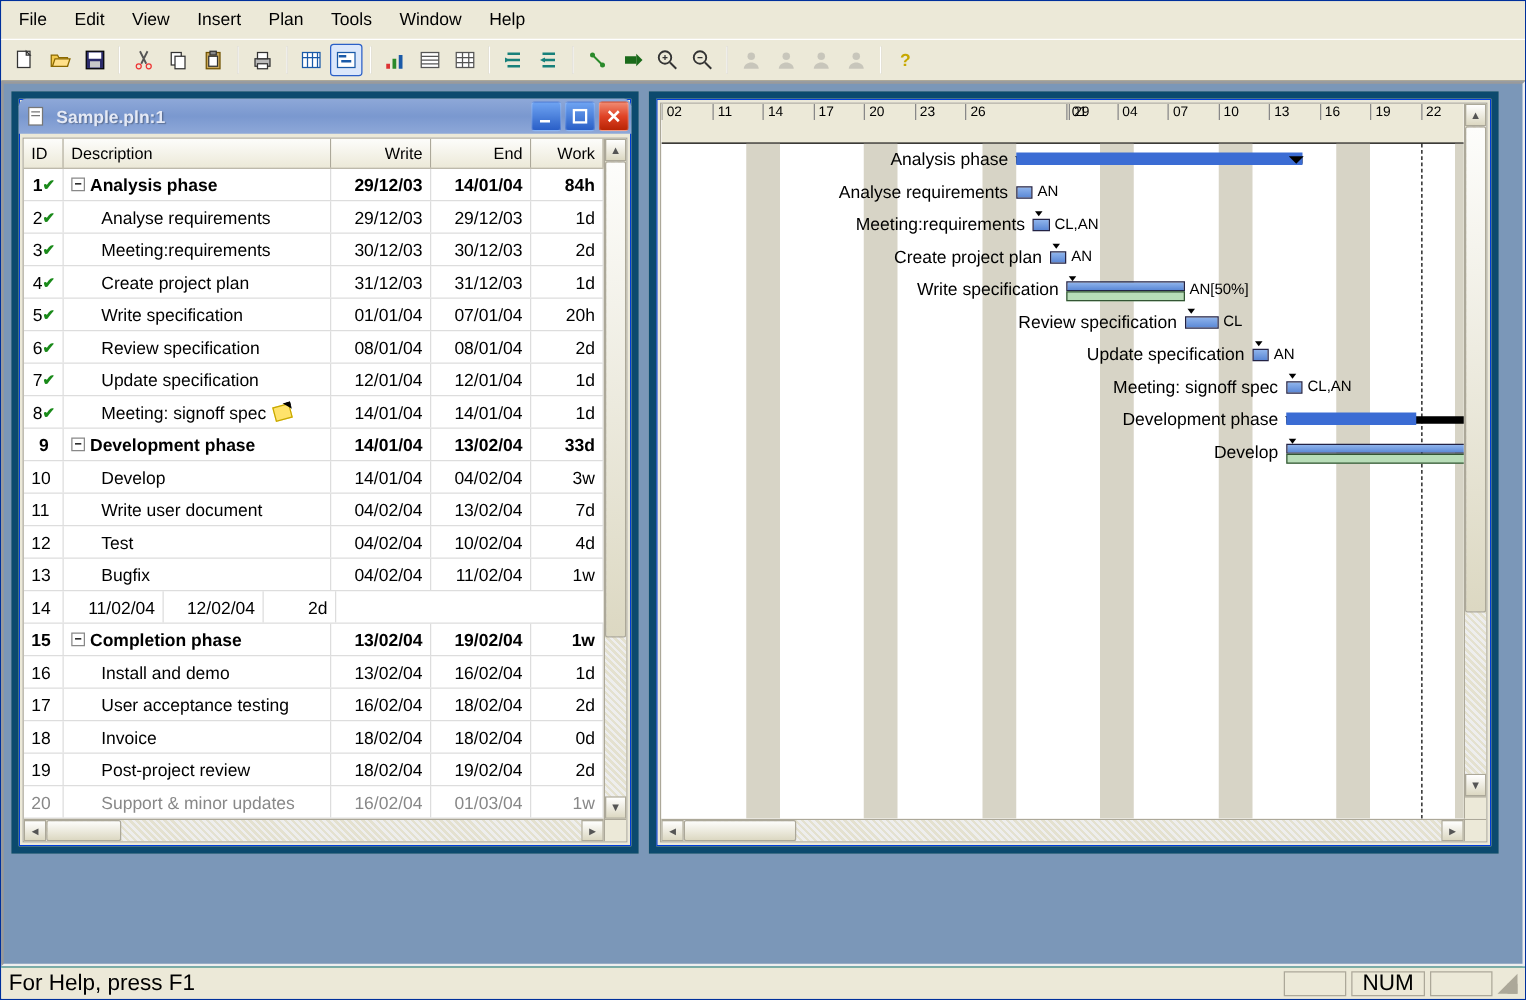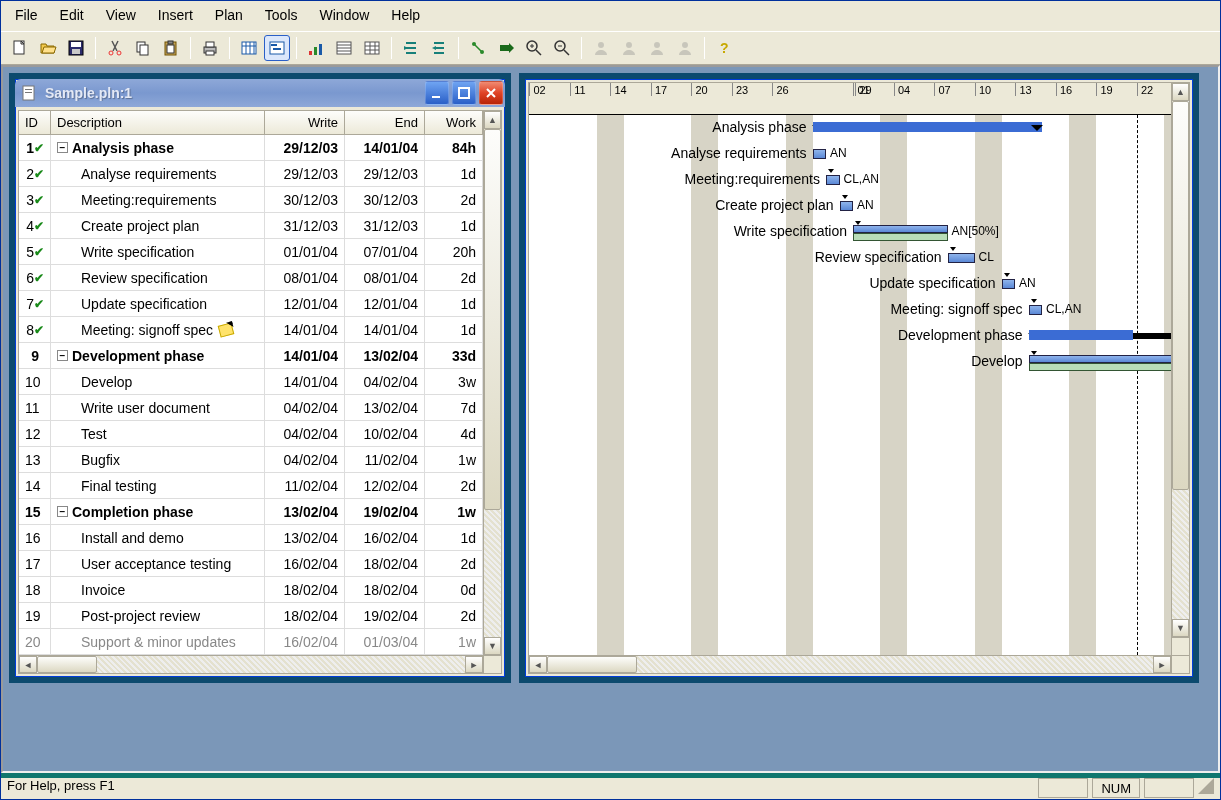--- a/index.html
+++ b/index.html
@@ -187,22 +187,22 @@
   .summary-bar::before, .summary-bar::after {
     content:""; position:absolute; top:0; width:0; height:0;
     border:6px solid transparent; border-top-color:#000;
   }
   .summary-bar::before { left:-1px; }
   .summary-bar::after  { right:-1px; }
   .summary-bar .prog { position:absolute; height:10px; top:-3px; background:#3b6cd4; }
   .link-arrow { position:absolute; width:0; height:0; border-top:4px solid #000; border-left:3px solid transparent; border-right:3px solid transparent; }
   
   .statusbar {
-    height:26px; background:#ece9d8; border-top:5px solid #0f766e;
-    display:flex; align-items:flex-start; font-size:13px; padding:0 6px; gap:4px;
+    height:26px; background:#ece9d8; border-top:1px solid #0f766e;
+    display:flex; align-items:center; font-size:18px; padding:0 6px; gap:4px;
   }
   .statusbar .pane { border:1px solid #aca899; padding:2px 8px; background:#ece9d8; height:20px; display:flex; align-items:center; }
   .statusbar .stretch { flex:1 1 auto; border:none; }
   .grip { margin-left:auto; width:16px; height:16px; position:relative; }
   .grip::before { content:""; position:absolute; right:0; bottom:0; width:0; height:0; border:8px solid transparent; border-right-color:#aca899; border-bottom-color:#aca899; }
 </style>
 </head>
 <body>
 
 <div class="main-window">
@@ -612,26 +612,20 @@
                         <span>Bugfix</span>
                       </div>
                     </div>
                     <div class="cell r col-start">04/02/04</div>
                     <div class="cell r col-end">11/02/04</div>
                     <div class="cell r col-work">1w</div>
                   </div>
                   <div class="row">
                     <div class="cell col-id">
                       <span style="width:14px;display:inline-block;text-align:right">14</span>
-                    </div>
-                    <div class="cell col-desc">
-                      <div class="desc-wrap">
-                        <span class="indent1"></span>
-                        <span>Final testing</span>
-                      </div>
                     </div>
                     <div class="cell r col-start">11/02/04</div>
                     <div class="cell r col-end">12/02/04</div>
                     <div class="cell r col-work">2d</div>
                   </div>
                   <div class="row phase">
                     <div class="cell col-id">
                       <span style="width:14px;display:inline-block;text-align:right">15</span>
                     </div>
                     <div class="cell col-desc">

